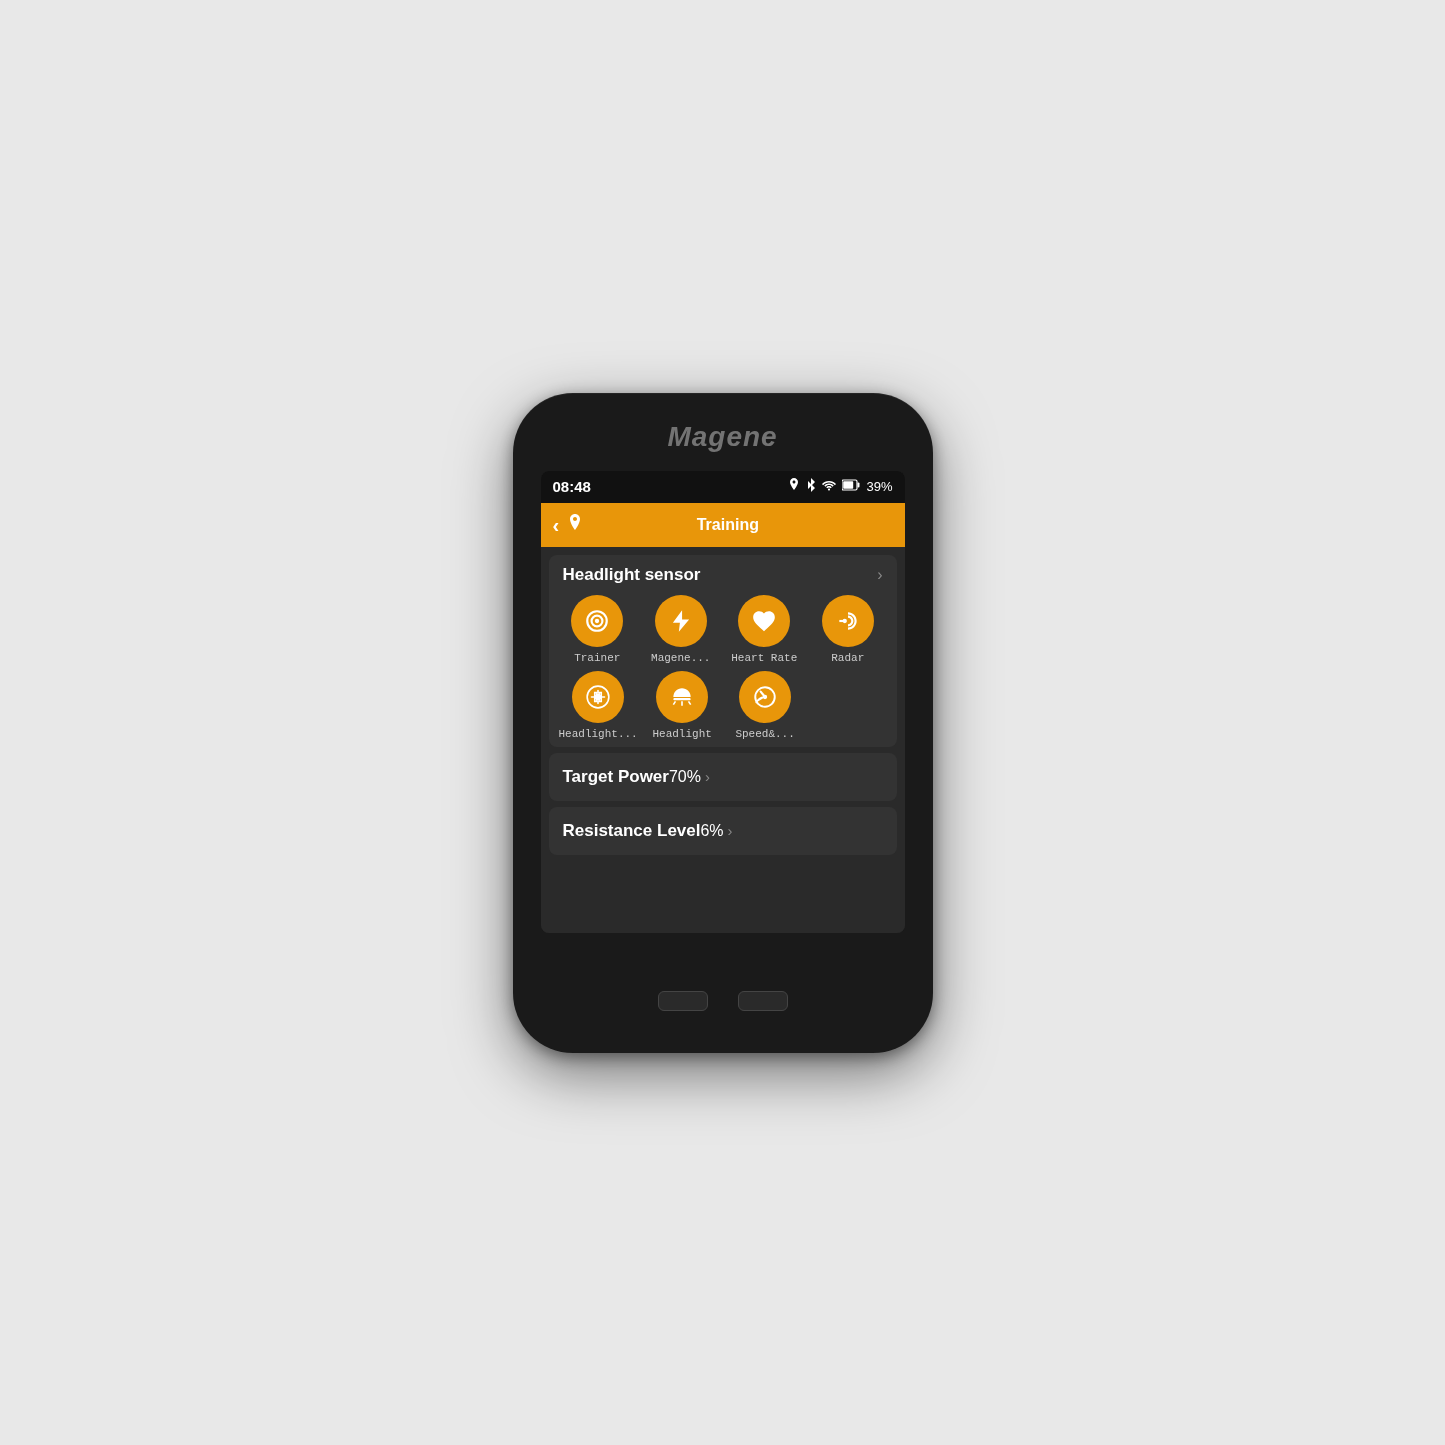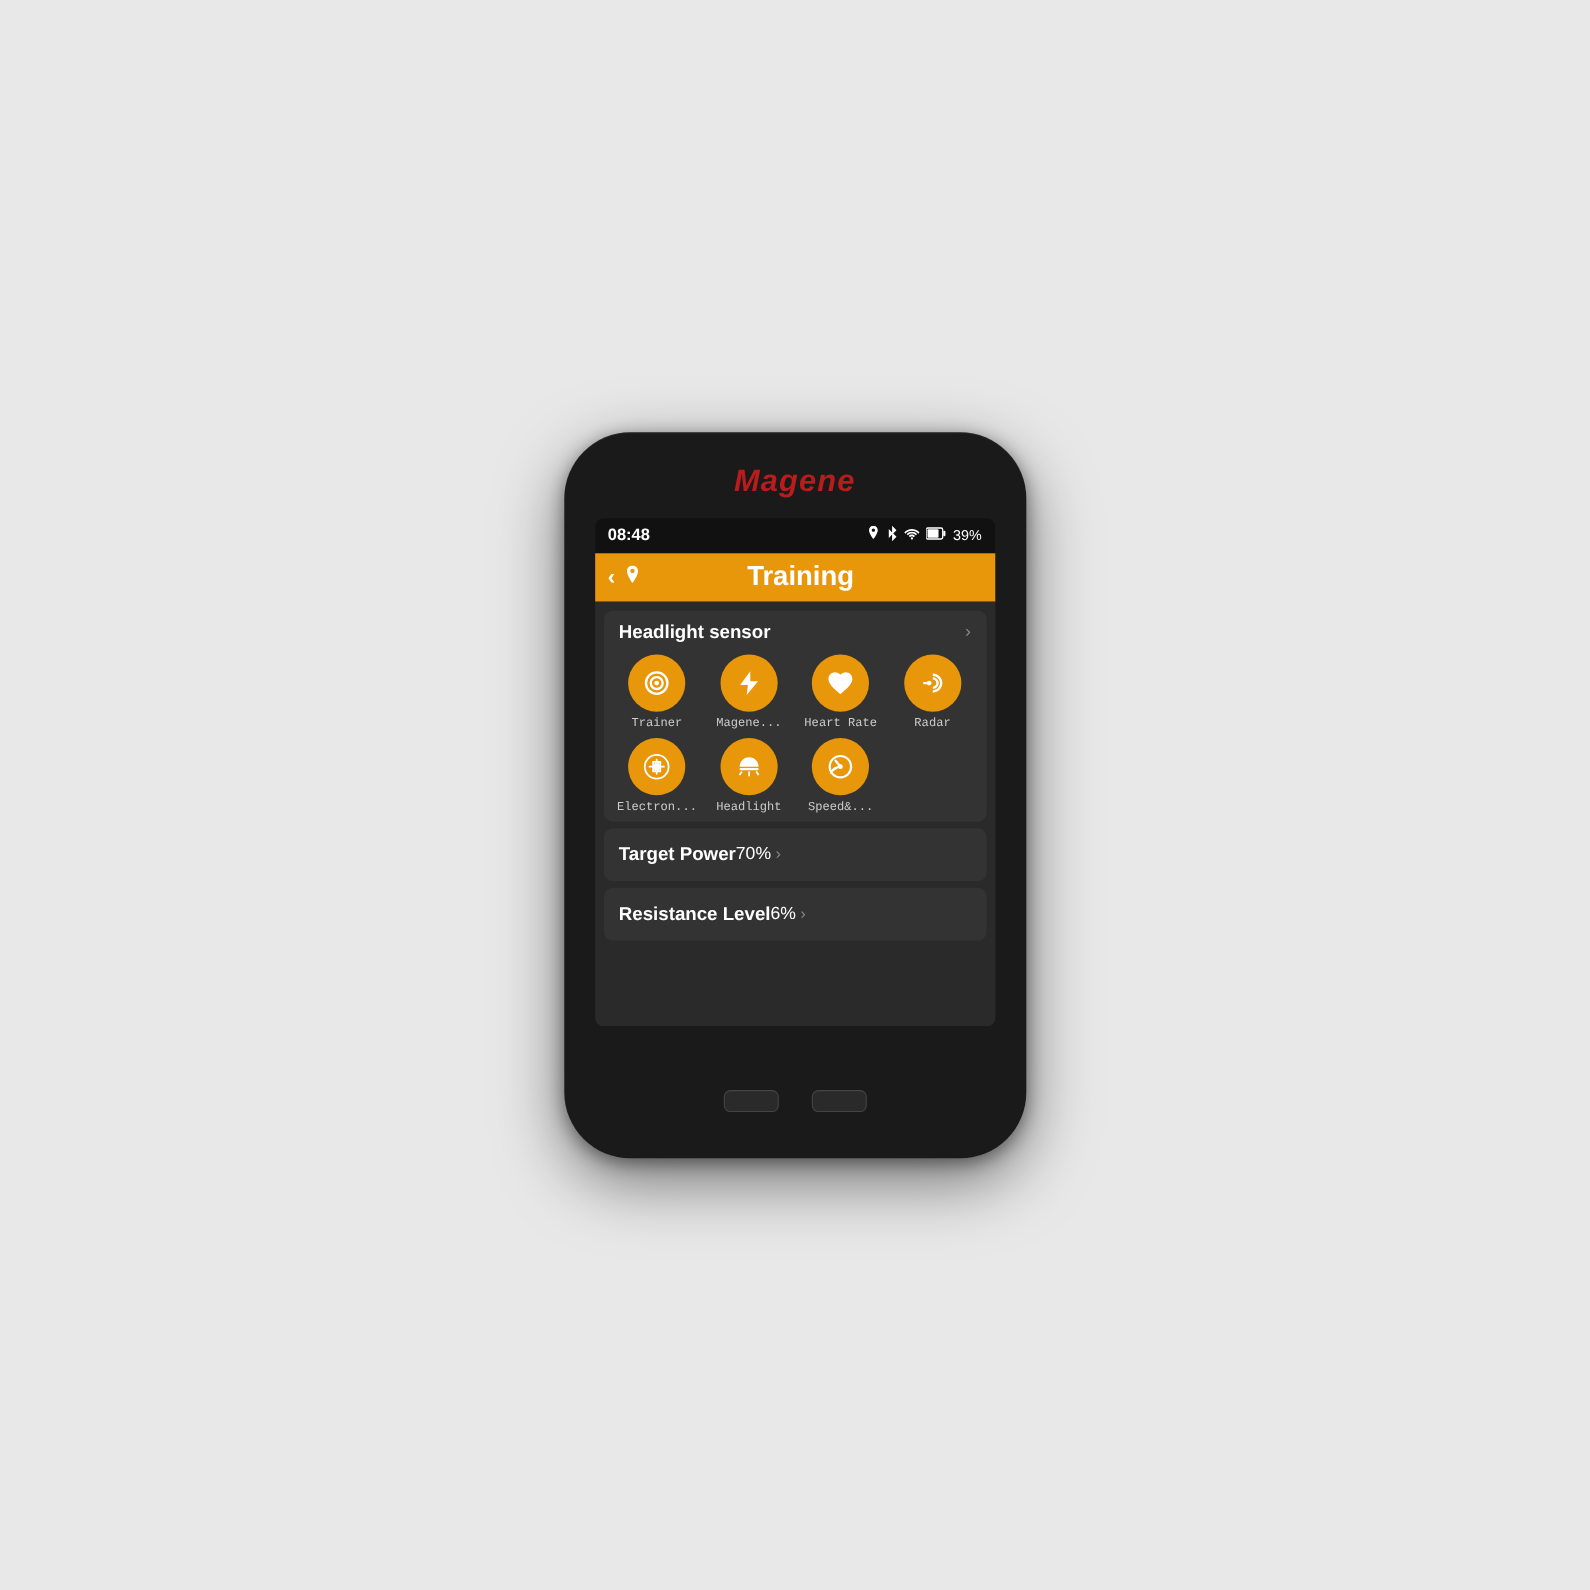--- a/index.html
+++ b/index.html
@@ -37,21 +37,21 @@
         0 20px 60px rgba(0,0,0,0.5),
         0 4px 15px rgba(0,0,0,0.4),
         inset 0 1px 0 rgba(255,255,255,0.05);
     }
 
     .device-brand {
       position: absolute;
       top: 28px;
       left: 50%;
       transform: translateX(-50%);
-      color: #b91c1c;
+      color: #737373;
       font-size: 28px;
       font-weight: 700;
       letter-spacing: 1px;
       z-index: 10;
       font-style: italic;
     }
 
     .screen-container {
       position: absolute;
       top: 78px;
@@ -115,21 +115,21 @@
       line-height: 1;
     }
 
     .header-pin-icon {
       color: #fff;
       font-size: 14px;
     }
 
     .header-title {
       color: #fff;
-      font-size: 25px;
+      font-size: 16px;
       font-weight: 600;
       flex: 1;
       text-align: center;
       margin-right: 28px;
     }
 
     
     .content-area {
       background: #2a2a2a;
       padding: 8px;
@@ -377,21 +377,21 @@
           <div class="sensor-grid-row2">
 
             <div class="sensor-item">
               <div class="sensor-icon-circle">
                 <svg class="icon-svg" viewBox="0 0 24 24">
                   <path d="M12 2C6.48 2 2 6.48 2 12s4.48 10 10 10 10-4.48 10-10S17.52 2 12 2zm-1 14H9V8h2v8zm4 0h-2V8h2v8z" fill="none" stroke="white" stroke-width="1.5"></path>
                   <circle cx="12" cy="12" r="3" fill="white"></circle>
                   <path d="M12 6v2M12 16v2M6 12h2M16 12h2" stroke="white" stroke-width="1.5" stroke-linecap="round"></path>
                 </svg>
               </div>
-              <span class="sensor-label">Electron...</span>
+              <span class="sensor-label">Headlight...</span>
             </div>
 
             <div class="sensor-item">
               <div class="sensor-icon-circle">
                 <svg class="icon-svg" viewBox="0 0 24 24">
 
                   <path d="M12 4C7.58 4 4 7.58 4 12h16c0-4.42-3.58-8-8-8z" fill="white"></path>
                   <rect x="4" y="13" width="16" height="2" rx="1" fill="white"></rect>
                   <line x1="6" y1="16" x2="4" y2="19" stroke="white" stroke-width="1.5"></line>
                   <line x1="12" y1="16" x2="12" y2="20" stroke="white" stroke-width="1.5"></line>

